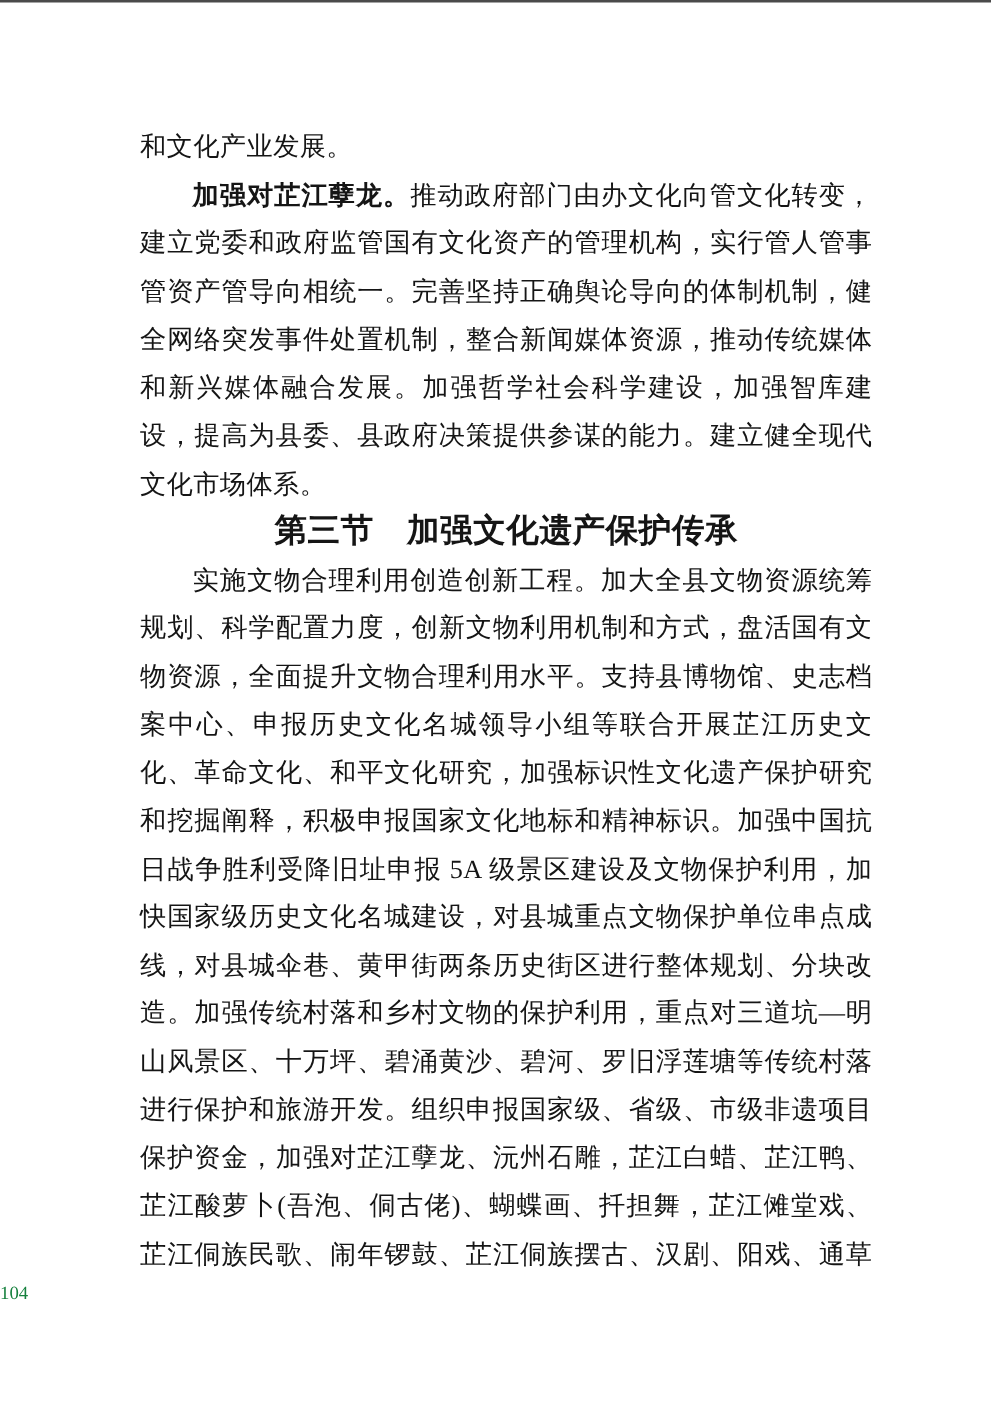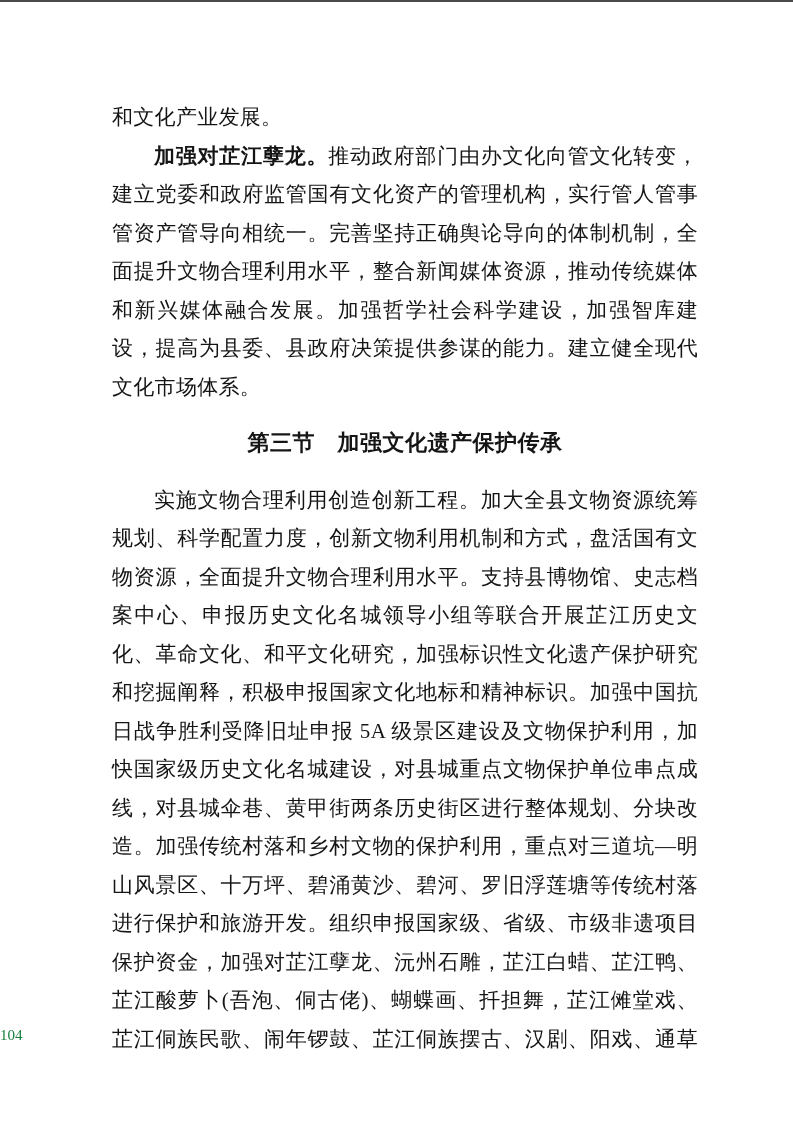--- a/index.html
+++ b/index.html
@@ -44,22 +44,22 @@
     text-indent: 0;
   }
   
   .continues {
     text-align-last: justify;
   }
   .lead-bold {
     font-weight: 700;
   }
   .section-heading {
-    margin: 18px;
-    font-size: 22px;
+    margin: 0;
+    font-size: 26px;
     line-height: 38.5px;
     text-align: center;
     font-weight: 700;
     letter-spacing: 0.5px;
   }
   .page-number {
     position: absolute;
     top: 1026px;
     left: 0;
     width: 100%;
@@ -71,21 +71,21 @@
 </head>
 <body>
 
 <div class="page">
   <div class="scan-edge-top"></div>
 
   <div class="content">
 
     <p class="body-para no-indent">和文化产业发展。</p>
 
-    <p class="body-para indent"><strong class="lead-bold">加强对芷江孽龙。</strong><span>推动政府部门由办文化向管文化转变，建立党委和政府监管国有文化资产的管理机构，实行管人管事管资产管导向相统一。完善坚持正确舆论导向的体制机制，全面提升文物合理利用水平，整合新闻媒体资源，推动传统媒体和新兴媒体融合发展。加强哲学社会科学建设，加强智库建设，提高为县委、县政府决策提供参谋的能力。建立健全现代文化市场体系。</span></p>
+    <p class="body-para indent"><strong class="lead-bold">加强对芷江孽龙。</strong><span>推动政府部门由办文化向管文化转变，建立党委和政府监管国有文化资产的管理机构，实行管人管事管资产管导向相统一。完善坚持正确舆论导向的体制机制，健全网络突发事件处置机制，整合新闻媒体资源，推动传统媒体和新兴媒体融合发展。加强哲学社会科学建设，加强智库建设，提高为县委、县政府决策提供参谋的能力。建立健全现代文化市场体系。</span></p>
 
     <h2 class="section-heading">第三节　加强文化遗产保护传承</h2>
 
     <p class="body-para indent continues">实施文物合理利用创造创新工程。加大全县文物资源统筹规划、科学配置力度，创新文物利用机制和方式，盘活国有文物资源，全面提升文物合理利用水平。支持县博物馆、史志档案中心、申报历史文化名城领导小组等联合开展芷江历史文化、革命文化、和平文化研究，加强标识性文化遗产保护研究和挖掘阐释，积极申报国家文化地标和精神标识。加强中国抗日战争胜利受降旧址申报 5A 级景区建设及文物保护利用，加快国家级历史文化名城建设，对县城重点文物保护单位串点成线，对县城伞巷、黄甲街两条历史街区进行整体规划、分块改造。加强传统村落和乡村文物的保护利用，重点对三道坑—明山风景区、十万坪、碧涌黄沙、碧河、罗旧浮莲塘等传统村落进行保护和旅游开发。组织申报国家级、省级、市级非遗项目保护资金，加强对芷江孽龙、沅州石雕，芷江白蜡、芷江鸭、芷江酸萝卜(吾泡、侗古佬)、蝴蝶画、扦担舞，芷江傩堂戏、芷江侗族民歌、闹年锣鼓、芷江侗族摆古、汉剧、阳戏、通草</p>
 
   </div>
 
   <div class="page-number">104</div>
 </div>
 

